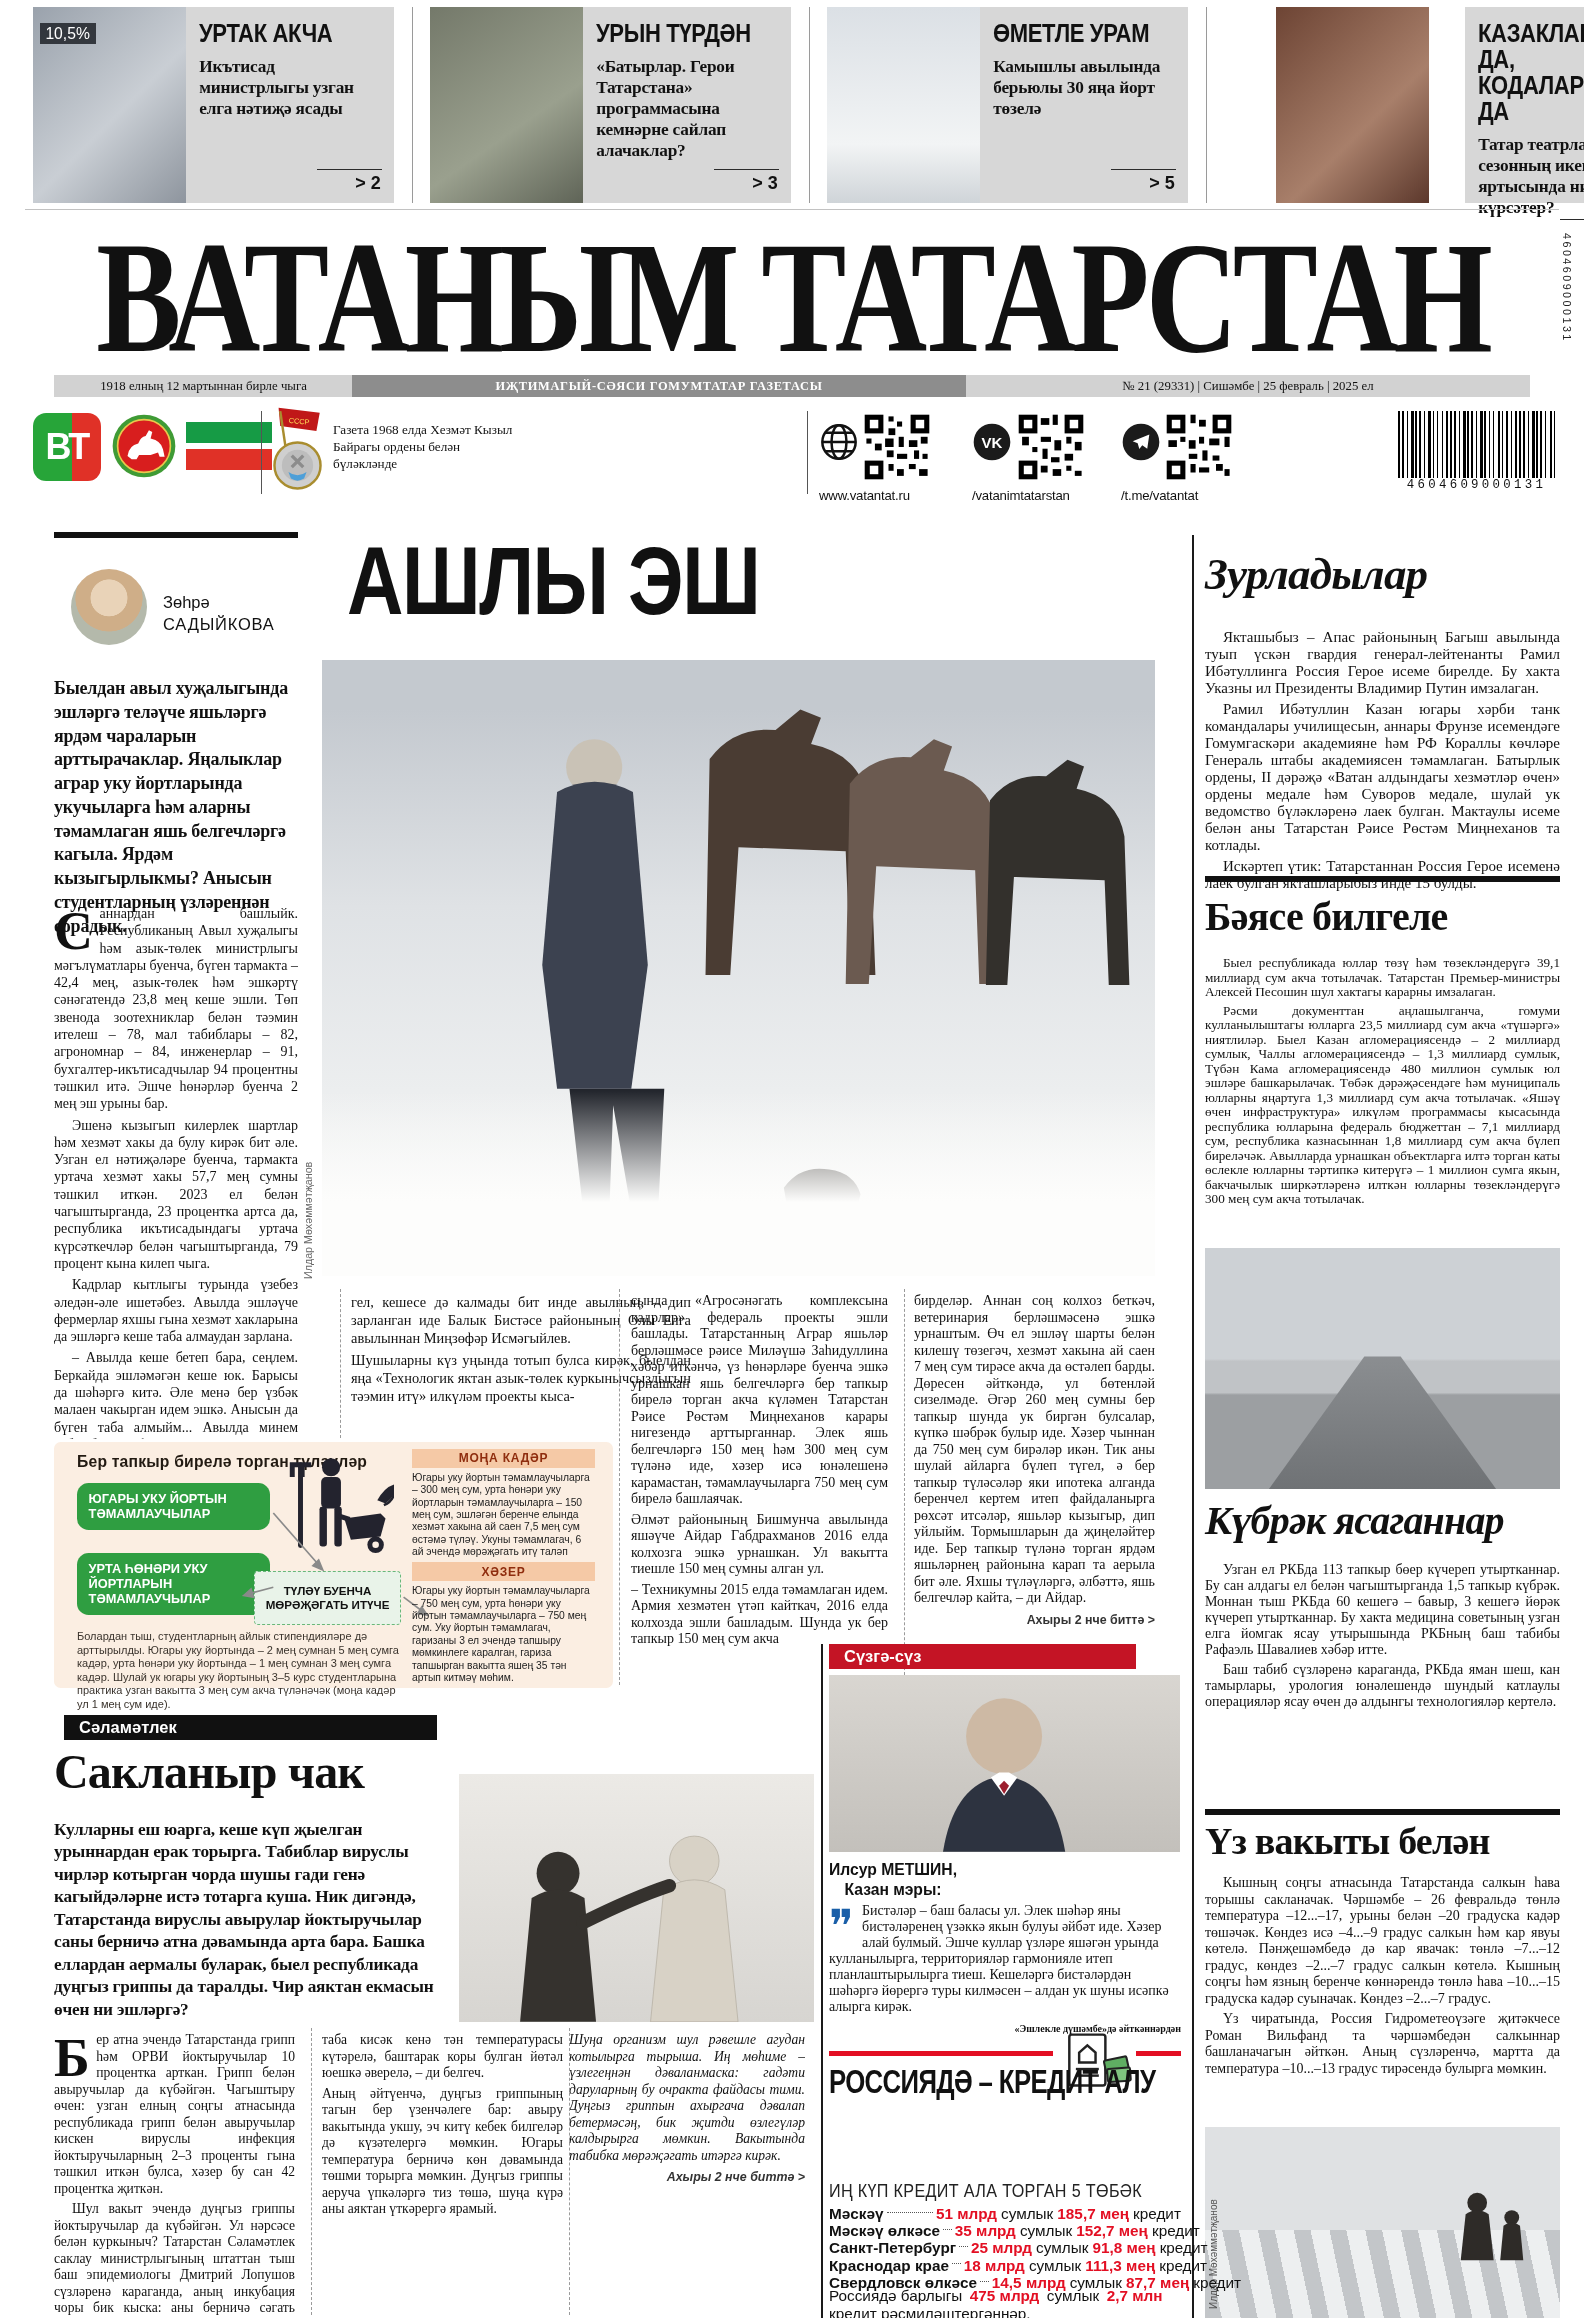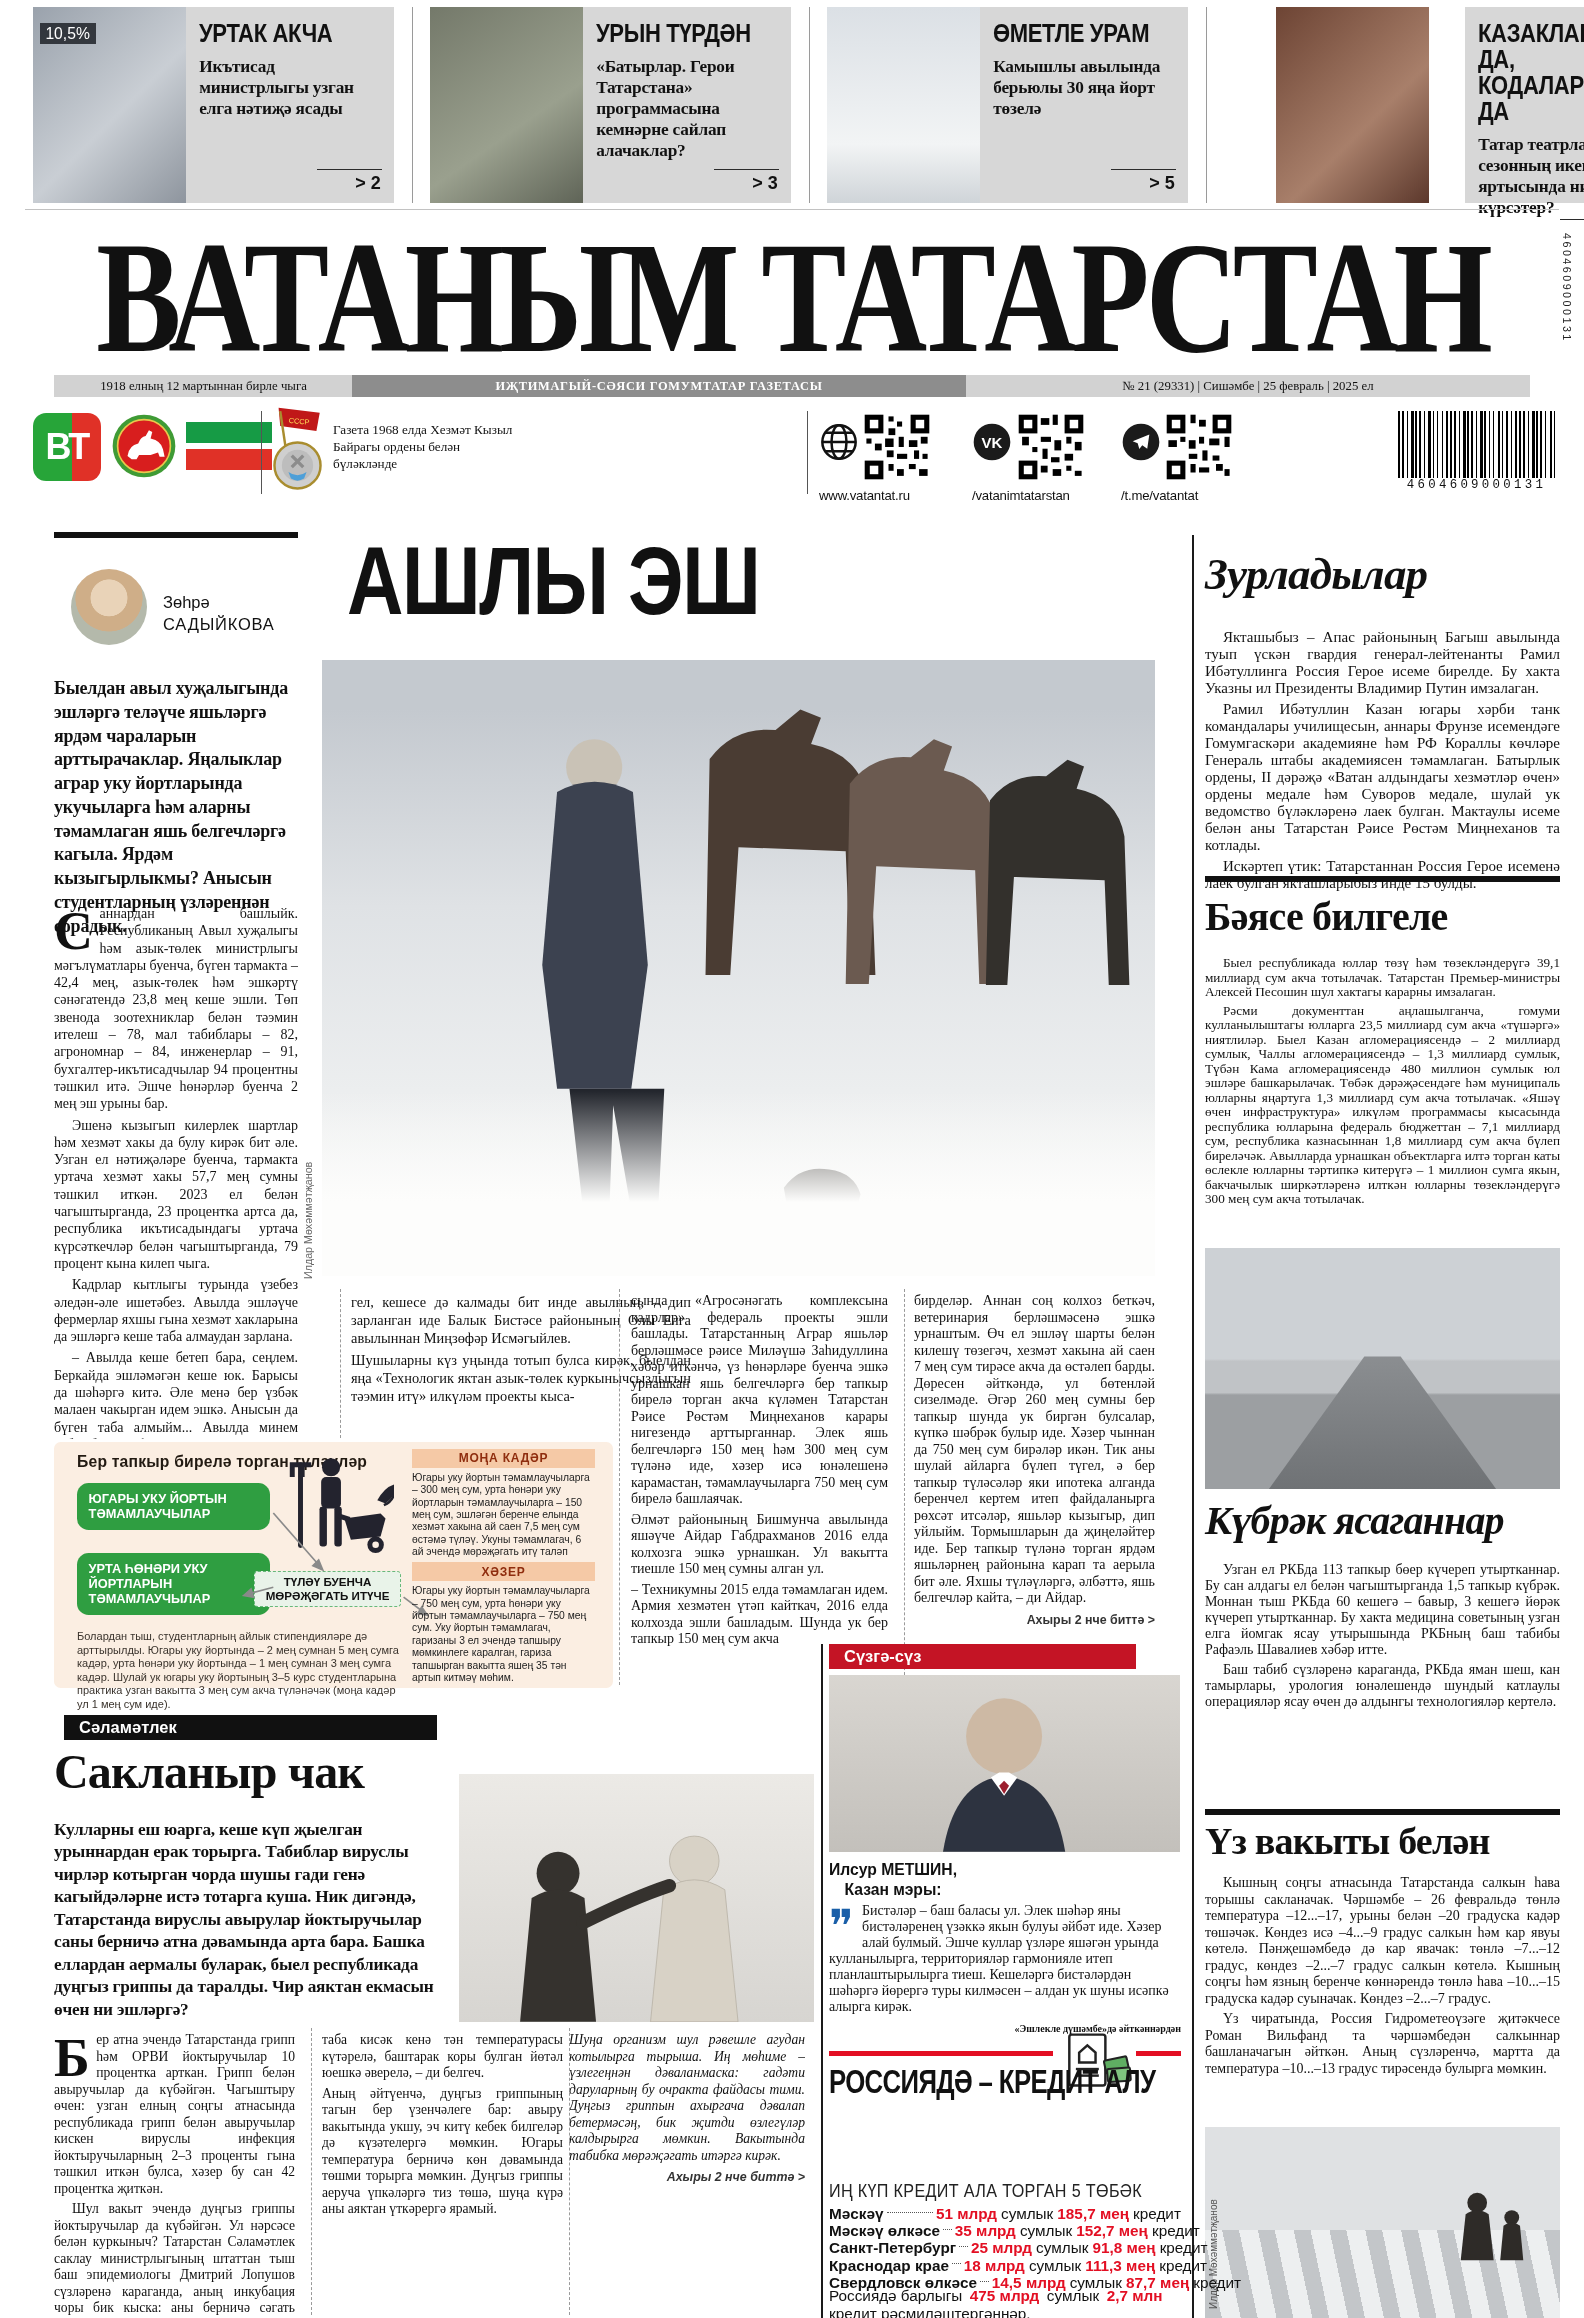--- a/index.html
+++ b/index.html
@@ -72,21 +72,21 @@
   #col4{left:914px;top:1289px;width:241px;height:394px;font-size:14px;line-height:16.5px;overflow:hidden;}
   .dropcap{float:left;font-size:54px;line-height:.82;font-weight:bold;padding:4.1px 6.6px 0 0;}
   .cont{text-align:right;font-weight:bold;font-size:12.4px;color:#333;margin-top:5px;font-family:"Liberation Sans",sans-serif;}
 
   
   #ig{left:54px;top:1442px;width:559px;height:246px;background:#fbeee2;border-radius:6.6px;font-family:"Liberation Sans",sans-serif;}
   #ig .t{position:absolute;left:23px;top:10.7px;font-size:15.7px;font-weight:bold;color:#221a12;letter-spacing:0.2px;}
   .ig-pill{position:absolute;left:23px;width:193px;background:#2f9e41;border-radius:11.6px;color:#fff;font-weight:bold;font-size:12.8px;line-height:1.18;padding:8.3px 11.6px;box-sizing:border-box;}
   #ig-pill1{top:41px;}
   #ig-pill2{top:111px;}
-  #ig-dashed{position:absolute;left:200px;top:129px;width:147px;height:36px;background:#e9f3e9;border:1.7px dashed #69b87a;border-radius:4px;display:flex;align-items:center;justify-content:center;text-align:center;font-weight:bold;font-size:11.6px;line-height:1.2;box-sizing:border-box;}
+  #ig-dashed{position:absolute;left:200px;top:129px;width:147px;height:54px;background:#e9f3e9;border:1.7px dashed #69b87a;border-radius:4px;display:flex;align-items:center;justify-content:center;text-align:center;font-weight:bold;font-size:11.6px;line-height:1.2;box-sizing:border-box;}
   #ig-farm{position:absolute;left:224px;top:11.6px;}
   .ig-panel{position:absolute;left:358px;width:183px;}
   #ig-before{top:6.6px;}
   #ig-now{top:120px;}
   .ig-ph{background:#f5c9a6;color:#8f2d0e;font-weight:bold;font-size:12px;letter-spacing:0.8px;text-align:center;padding:2.5px 0;}
   .ig-pb{font-size:10.3px;line-height:12.4px;color:#222;padding-top:4.1px;text-align:left;}
   #ig-foot{position:absolute;left:23px;top:188px;width:323px;font-size:11px;line-height:13.6px;color:#3a332c;}
   #ig-arrows{position:absolute;left:0;top:0;}
 
   

